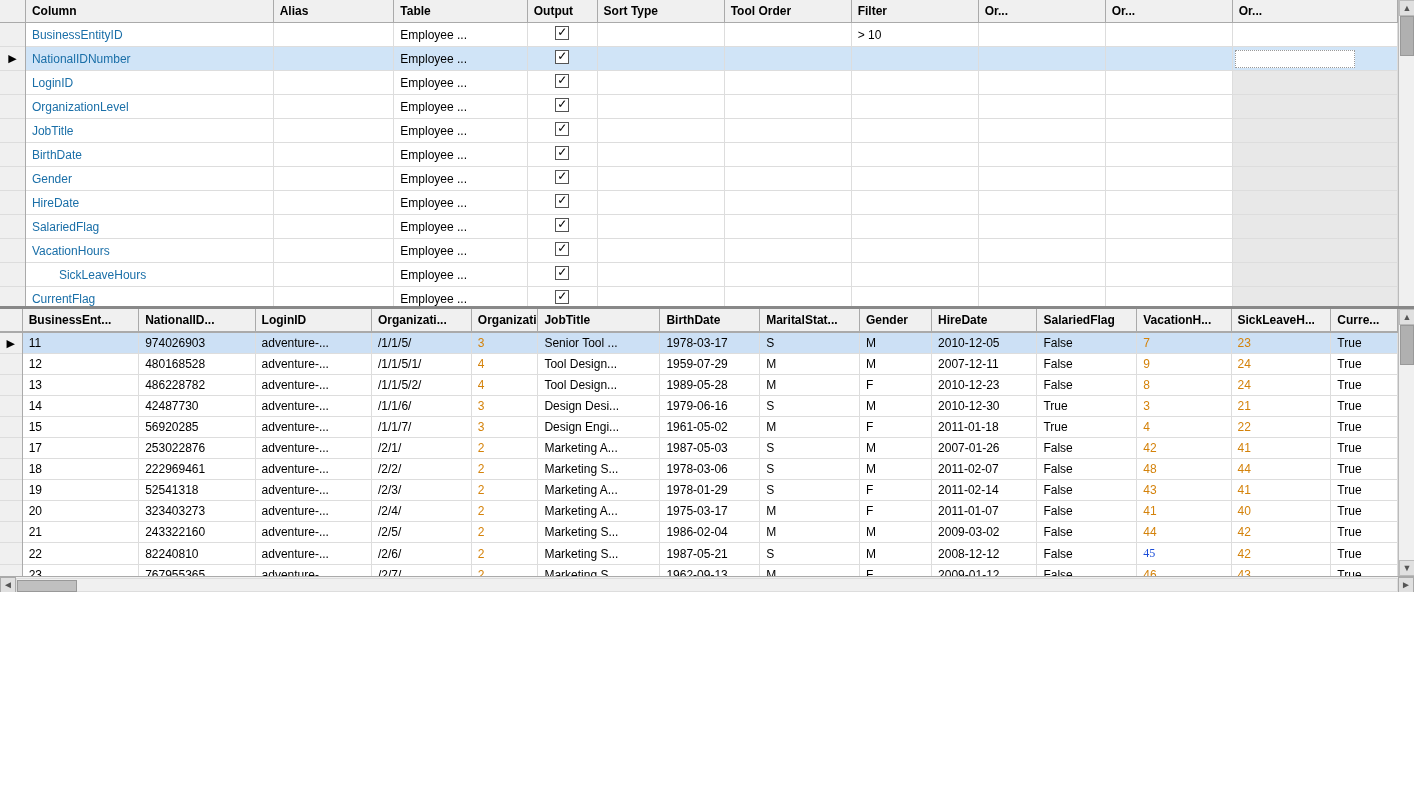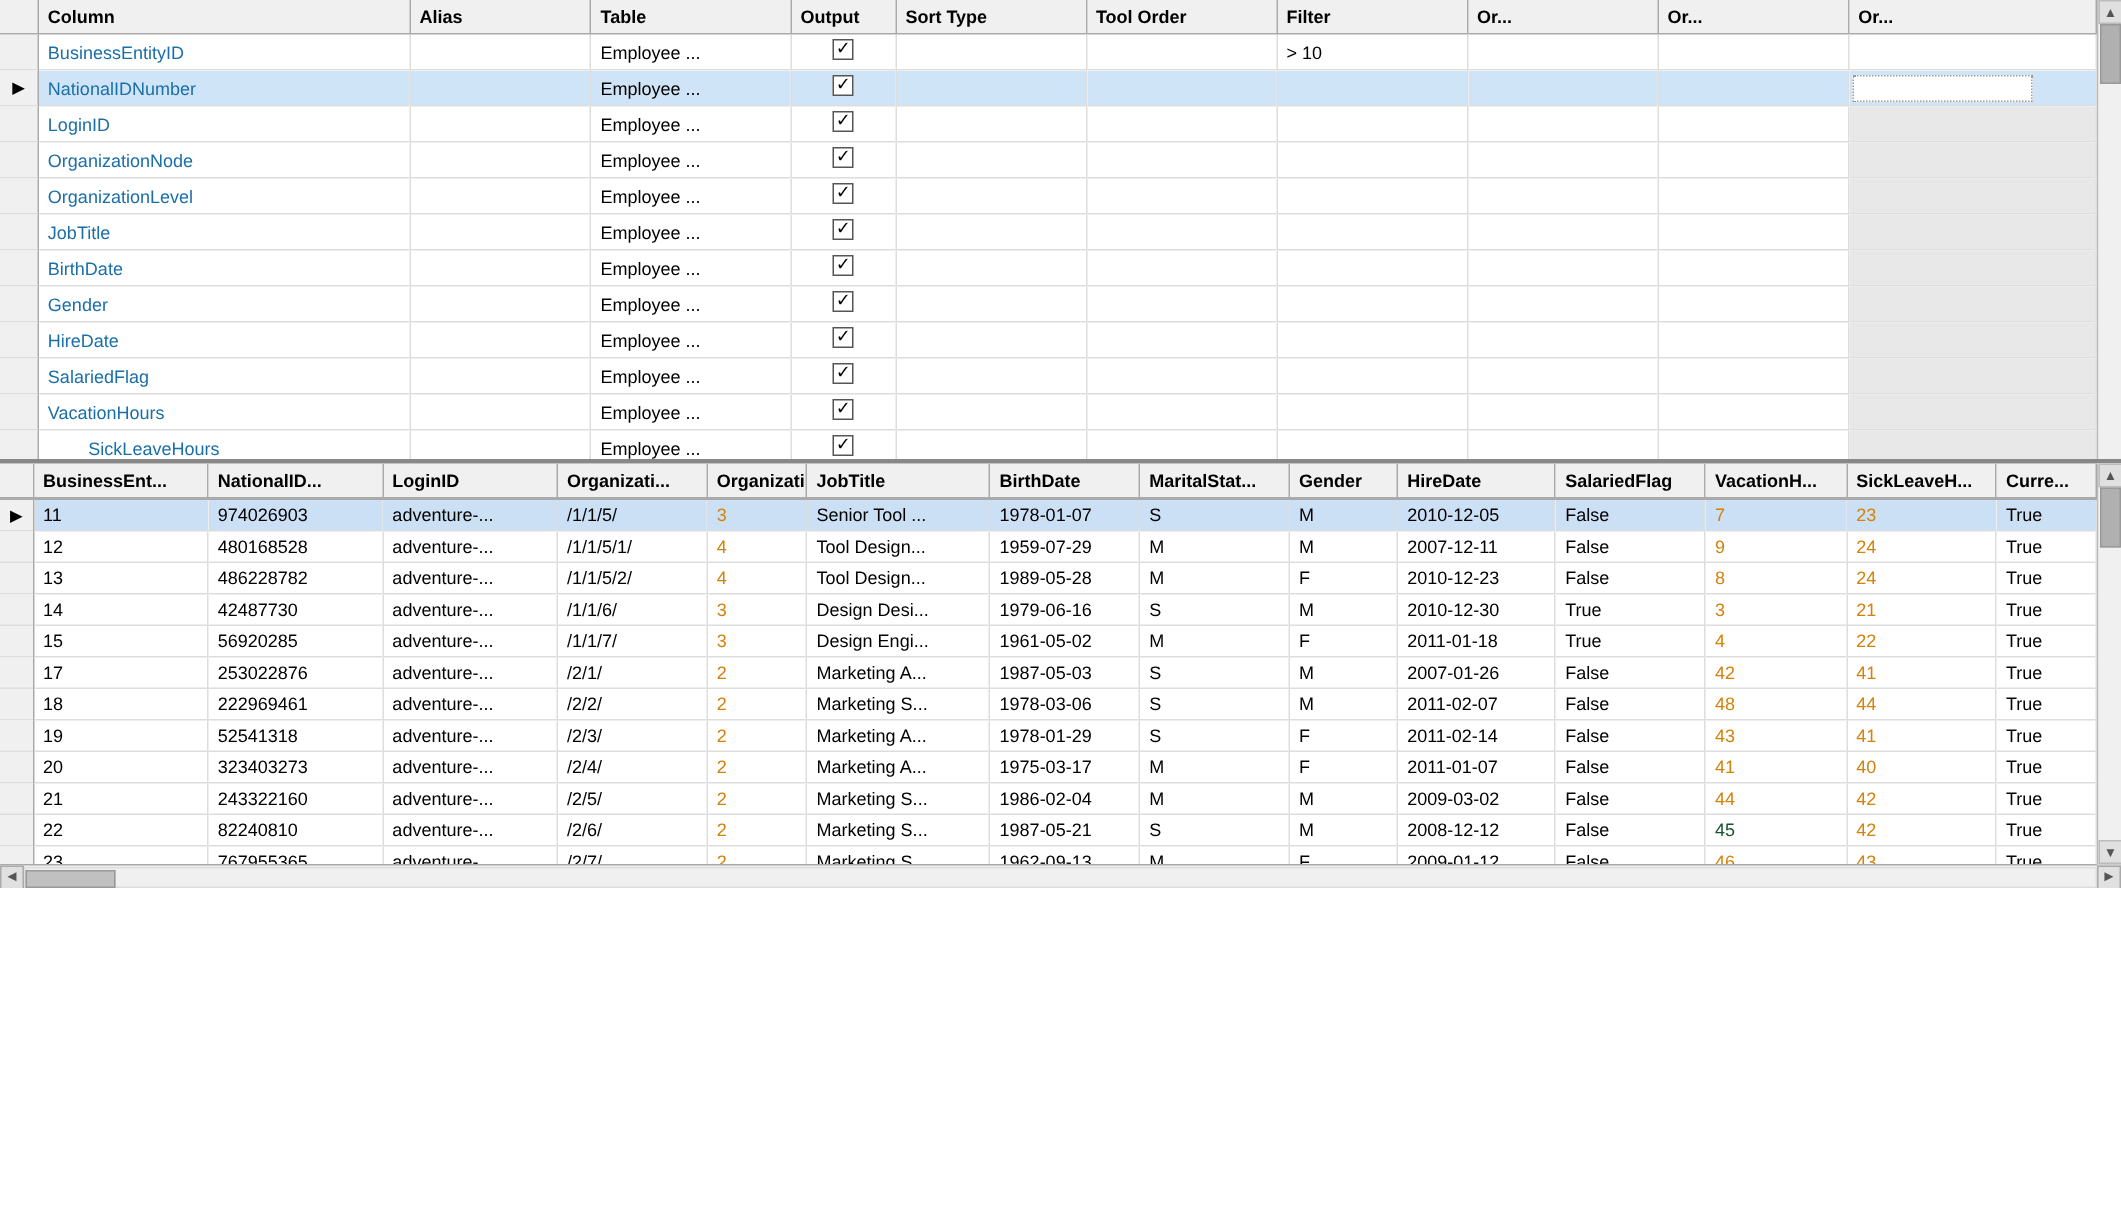--- a/index.html
+++ b/index.html
@@ -276,33 +276,20 @@
               <td></td>
               <td></td>
               <td></td>
               <td style="padding: 2px;">
                 <div style="border: 1px dotted rgb(153, 153, 153); width: 120px; height: 18px; background: rgb(255, 255, 255);"></div>
               </td>
             </tr>
             <tr>
               <td style="width: 20px; border-right: 1px solid rgb(170, 170, 170); background: rgb(240, 240, 240); text-align: center; font-size: 11px;"></td>
               <td style="color: rgb(26, 111, 168);">LoginID</td>
-              <td></td>
-              <td>Employee ...</td>
-              <td style="text-align: center;"><span class="checkbox-icon checked"></span></td>
-              <td></td>
-              <td></td>
-              <td></td>
-              <td></td>
-              <td></td>
-              <td style="background: rgb(232, 232, 232);"></td>
-            </tr>
-            <tr>
-              <td style="width: 20px; border-right: 1px solid rgb(170, 170, 170); background: rgb(240, 240, 240); text-align: center; font-size: 11px;"></td>
-              <td style="color: rgb(26, 111, 168);">OrganizationNode</td>
               <td></td>
               <td>Employee ...</td>
               <td style="text-align: center;"><span class="checkbox-icon checked"></span></td>
               <td></td>
               <td></td>
               <td></td>
               <td></td>
               <td></td>
               <td style="background: rgb(232, 232, 232);"></td>
             </tr>
@@ -477,21 +464,21 @@
         </thead>
         <tbody id="results-tbody">
         <tr style="background: rgb(204, 224, 245);">
               <td style="background: rgb(240, 240, 240); border-right: 1px solid rgb(170, 170, 170); text-align: center; font-size: 11px;">▶</td>
               <td>11</td>
               <td>974026903</td>
               <td>adventure-...</td>
               <td>/1/1/5/</td>
               <td style="color: rgb(212, 130, 10);">3</td>
               <td>Senior Tool ...</td>
-              <td>1978-01-07</td>
+              <td>1978-03-17</td>
               <td>S</td>
               <td>M</td>
               <td>2010-12-05</td>
               <td>False</td>
               <td style="color: rgb(212, 130, 10);">7</td>
               <td style="color: rgb(212, 130, 10);">23</td>
               <td>True</td>
             </tr>
             <tr>
               <td style="background: rgb(240, 240, 240); border-right: 1px solid rgb(170, 170, 170); text-align: center; font-size: 11px;"></td>
@@ -652,21 +639,21 @@
               <td>82240810</td>
               <td>adventure-...</td>
               <td>/2/6/</td>
               <td style="color: rgb(212, 130, 10);">2</td>
               <td>Marketing S...</td>
               <td>1987-05-21</td>
               <td>S</td>
               <td>M</td>
               <td>2008-12-12</td>
               <td>False</td>
-              <td style="color: #14532d;">45</td>
+              <td style="color: #1d4ed8; font-family: Liberation Serif, serif;">45</td>
               <td style="color: rgb(212, 130, 10);">42</td>
               <td>True</td>
             </tr>
             <tr>
               <td style="background: rgb(240, 240, 240); border-right: 1px solid rgb(170, 170, 170); text-align: center; font-size: 11px;"></td>
               <td>23</td>
               <td>767955365</td>
               <td>adventure-...</td>
               <td>/2/7/</td>
               <td style="color: rgb(212, 130, 10);">2</td>

